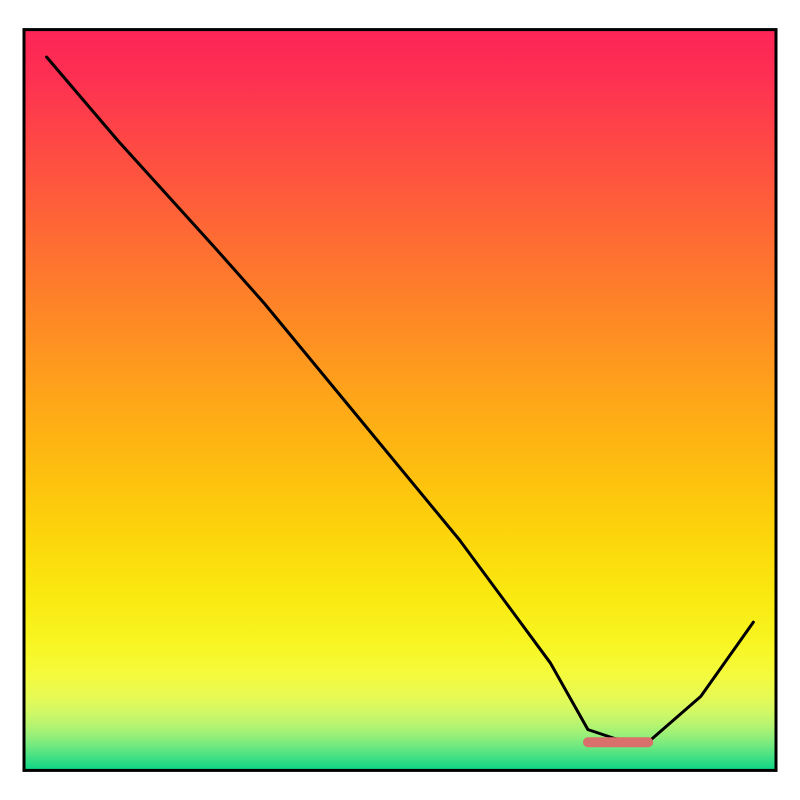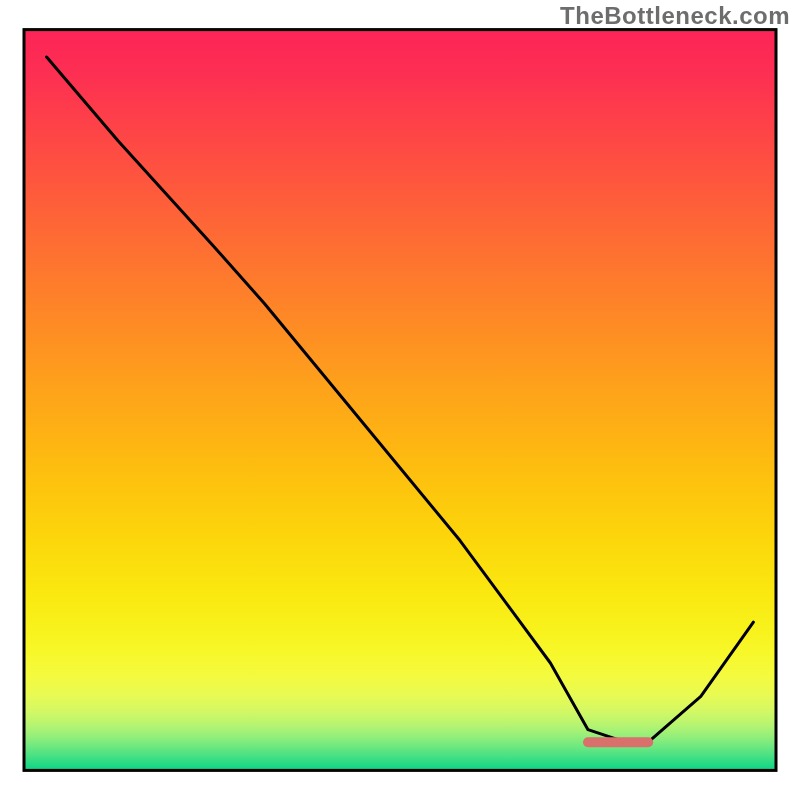--- a/index.html
+++ b/index.html
@@ -29,21 +29,20 @@
   svg.chart-svg {
     position: absolute;
     top: 0;
     left: 0;
   }
 </style>
 </head>
 <body>
 
 <div class="chart-container">
-  <div class="watermark">TheBottleneck.com</div>
 
   <svg class="chart-svg" width="800" height="800" viewBox="0 0 800 800">
     <defs>
       <linearGradient id="bgGrad" x1="0" y1="0" x2="0" y2="1">
 
       <stop offset="0.00%" stop-color="#fd2457"></stop>
           <stop offset="6.00%" stop-color="#fd2f52"></stop>
           <stop offset="13.00%" stop-color="#fe4248"></stop>
           <stop offset="20.00%" stop-color="#fe553e"></stop>
           <stop offset="27.00%" stop-color="#fe6835"></stop>

